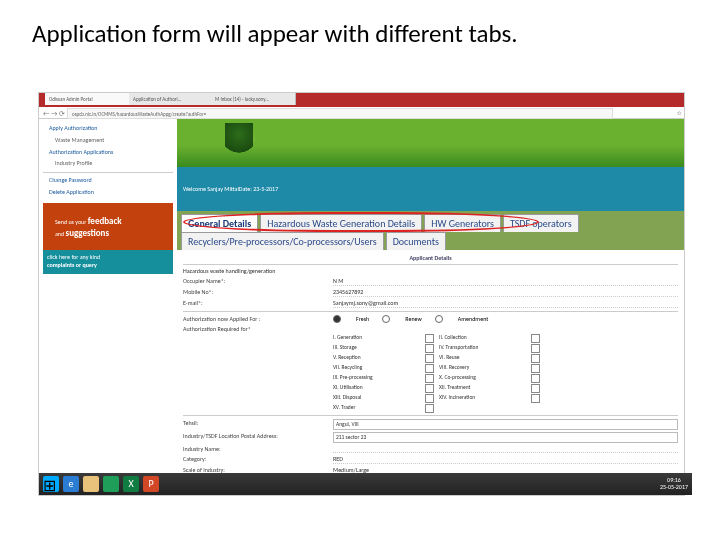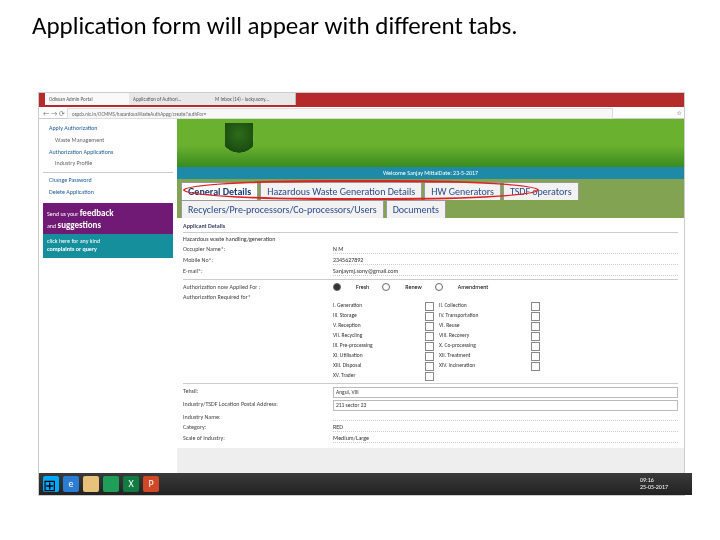--- a/index.html
+++ b/index.html
@@ -1,37 +1,37 @@
 <!DOCTYPE html>
 <html><head>
 <meta charset="utf-8">
 <style>
 html,body{margin:0;padding:0;font-family:Calibri,Arial,sans-serif;background:#fff;width:720px;height:540px;overflow:hidden}
-.slide-title{font-size:25px;padding:10px 32px 8px;color:#000}
+.slide-title{font-size:25px;padding:18px 32px 8px;color:#000}
 .screenshot{position:absolute;left:38px;top:92px;width:645px;height:402px;background:#f0f0f0;border:1px solid #ccc}
 .browser-top{height:14px;background:#b52b2b;position:relative}
 .tab{position:absolute;top:0;height:12px;background:#e8e8e8;font-size:5px;line-height:12px;padding:0 4px;color:#555;border-right:1px solid #bbb}
 .tab1{left:6px;width:76px;background:#f9f9f9}
 .tab2{left:90px;width:78px}
 .tab3{left:172px;width:76px}
 .browser-url{height:11px;background:#fff;border-bottom:1px solid #ccc;position:relative;font-size:5px;line-height:11px;color:#666}
 .urlbox{position:absolute;left:28px;top:1px;height:9px;width:540px;background:#f7f7f7;border:1px solid #ddd;padding-left:4px}
 .page{display:flex;height:355px}
 .sidebar{width:130px;background:#fff;font-size:6px;line-height:1.3;padding:4px 4px}
 .sidebar .item{color:#1a5a9e;padding:2px 6px;cursor:pointer}
 .sidebar .subitem{color:#666;padding:2px 12px}
-.feedback{background:#701a75;margin-top:4px;padding:4px;color:#fff;font-size:6px}
+.feedback{background:#c2410c;margin-top:4px;padding:12px;color:#fff;font-size:6px}
 .feedback .big{font-size:9px;font-weight:bold}
 .complaints{background:#158f9c;padding:4px;color:#fff;font-size:6px}
 .complaints .big{font-weight:bold}
 .main{flex:1;position:relative;background:#eee}
 .banner{height:48px;background:linear-gradient(#6ab12f 0%,#6ab12f 55%,#3a8a1f 100%);position:relative}
 .tree{position:absolute;left:48px;top:4px;width:28px;height:38px;background:radial-gradient(circle at 50% 30%,#2d6d1a 0%,#1a4a10 60%,transparent 61%);}
 .sunburst{position:absolute;left:46px;top:2px;width:34px;height:20px;background:radial-gradient(circle at 50% 100%,rgba(255,255,255,0.6) 0%,transparent 60%)}
-.welcomebar{height:12px;background:#1f8aa8;color:#fff;font-size:6px;line-height:12px;padding:0 6px;display:flex;justify-content:center}
+.welcomebar{height:12px;background:#1f8aa8;color:#fff;font-size:6px;line-height:12px;padding:16px 6px;display:flex;justify-content:flex-start}
 .tabbar{background:#82a352;padding:3px 4px 0;position:relative}
 .tabrow{display:flex;gap:2px;flex-wrap:wrap}
 .formtab{background:#f2f2f2;font-size:10px;padding:2px 6px;color:#2b4a8a;cursor:pointer;border:1px solid #999;border-bottom:none}
 .formtab.active{background:#fff;font-weight:bold;color:#1a3a7a}
 .red-ellipse{position:absolute;border:2px solid #d22;border-radius:50%/60%;pointer-events:none}
 .ell1{left:6px;top:1px;width:352px;height:16px}
 .formarea{background:#fff;padding:4px 6px;font-size:6px}
 .section-title{font-weight:normal;color:#333;margin-bottom:1px}
 .hr{height:1px;background:#ccc;margin:2px 0}
 .field{display:flex;padding:1px 0}
@@ -39,21 +39,21 @@
 .field .val{flex:1;color:#333;border-bottom:1px dotted #ccc}
 .radios{display:flex;gap:13px;align-items:center}
 .radio{width:6px;height:6px;border:1px solid #666;border-radius:50%;margin-right:2px;display:inline-block}
 .radio.checked{background:#333}
 .checkgrid{display:grid;grid-template-columns:92px 14px 92px 14px;row-gap:1px;font-size:5.5px;color:#333;margin-left:150px}
 .chk{width:7px;height:7px;border:1px solid #888;display:inline-block}
 .formbox{border:1px solid #bbb;background:#fff;height:9px;padding:0 2px;font-size:5.5px;line-height:9px;color:#333}
 .taskbar{position:absolute;left:0;bottom:0;width:100%;height:22px;background:linear-gradient(#3a3a3a,#222);display:flex;align-items:center;padding:0 4px;gap:4px}
 .tb-icon{width:16px;height:16px;background:#555;border-radius:2px}
 .tb-spacer{flex:1}
-.clock{color:#fff;font-size:6px;text-align:left;line-height:1.1;margin-right:20px}
+.clock{color:#fff;font-size:6px;text-align:center;line-height:1.1;margin-right:0}
 .nav-ico{position:absolute;top:1px;font-size:7px;color:#777}
 .mini-btn{position:absolute;top:1px;right:2px;font-size:6px;color:#555}
 </style>
 </head>
 <body>
 
 <div class="slide-title">Application form will appear with different tabs.</div>
 
 <div class="screenshot">
 
@@ -109,21 +109,21 @@
           <div class="formtab">TSDF operators</div>
         </div>
         <div class="tabrow">
           <div class="formtab">Recyclers/Pre-processors/Co-processors/Users</div>
           <div class="formtab">Documents</div>
         </div>
         <div class="red-ellipse ell1"></div>
       </div>
 
       <div class="formarea">
-        <div style="text-align:left;font-weight:bold;color:#446">Applicant Details</div>
+        <div style="text-align:center;font-weight:bold;color:#446">Applicant Details</div>
         <div class="hr"></div>
         <div class="section-title">Hazardous waste handling/generation</div>
         <div class="field">
             <span class="lbl">Occupier Name*:</span>
             <span class="val">N M</span>
           </div>
         <div class="field">
             <span class="lbl">Mobile No*:</span>
             <span class="val">2345627892</span>
           </div>

